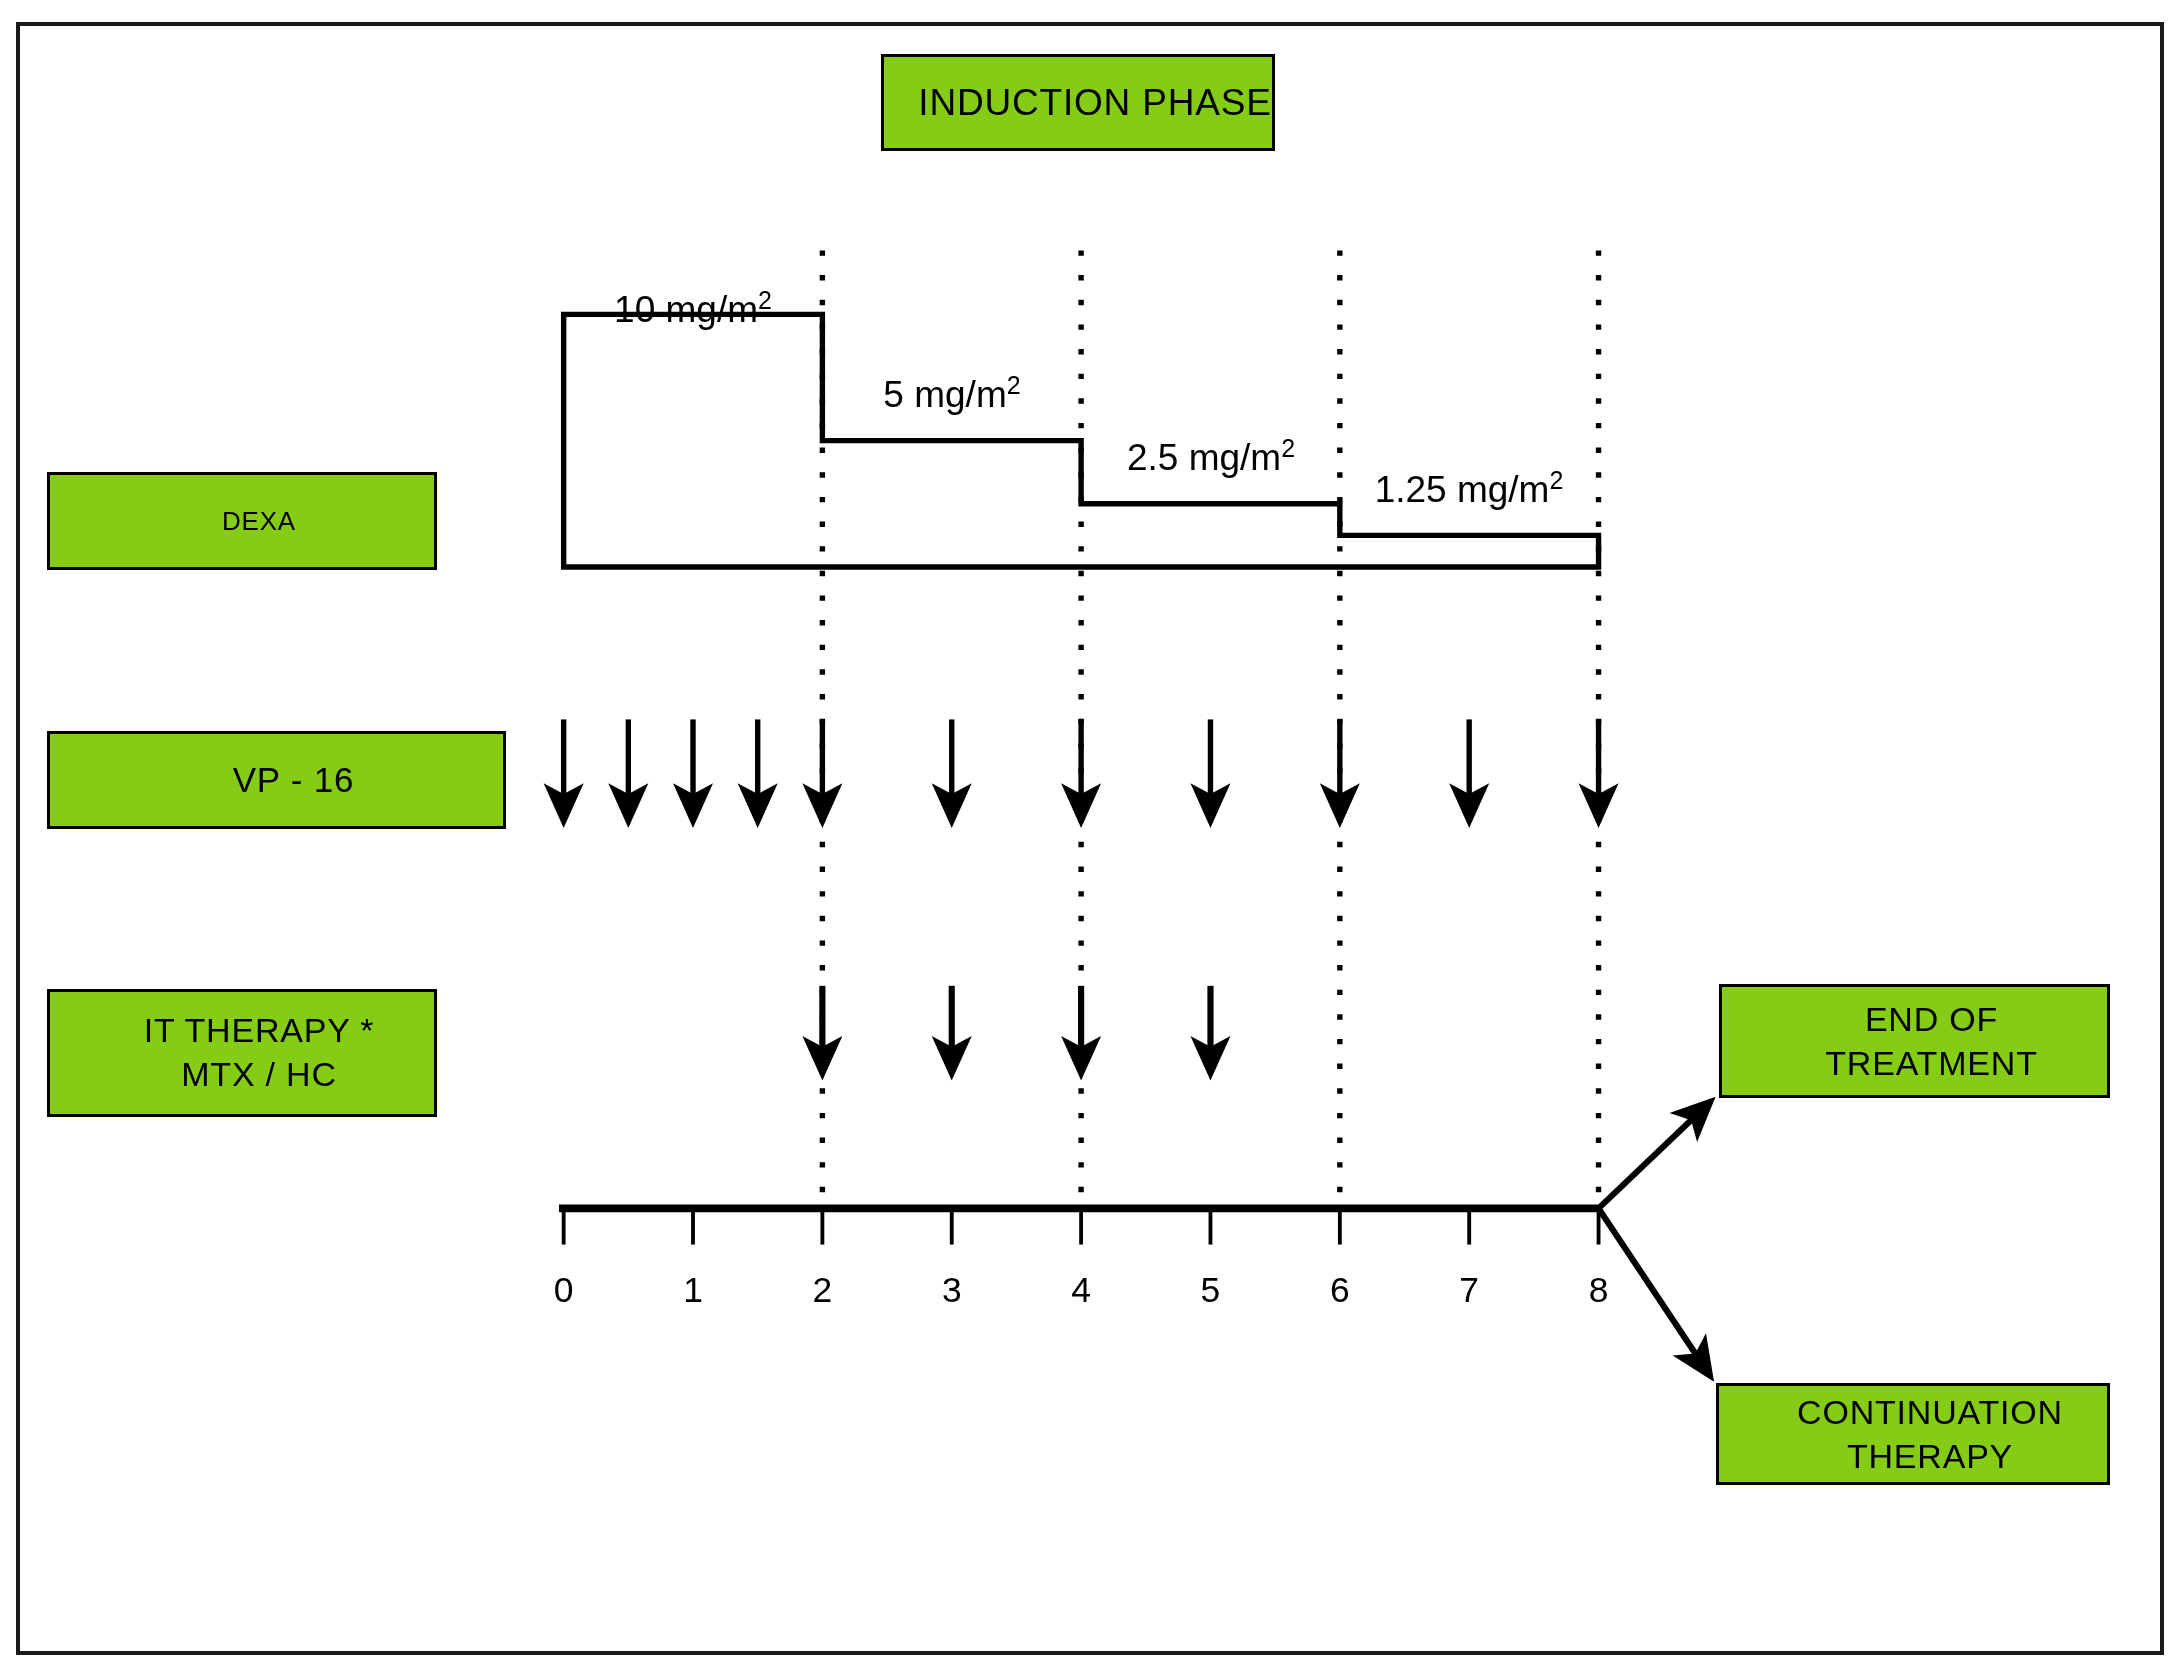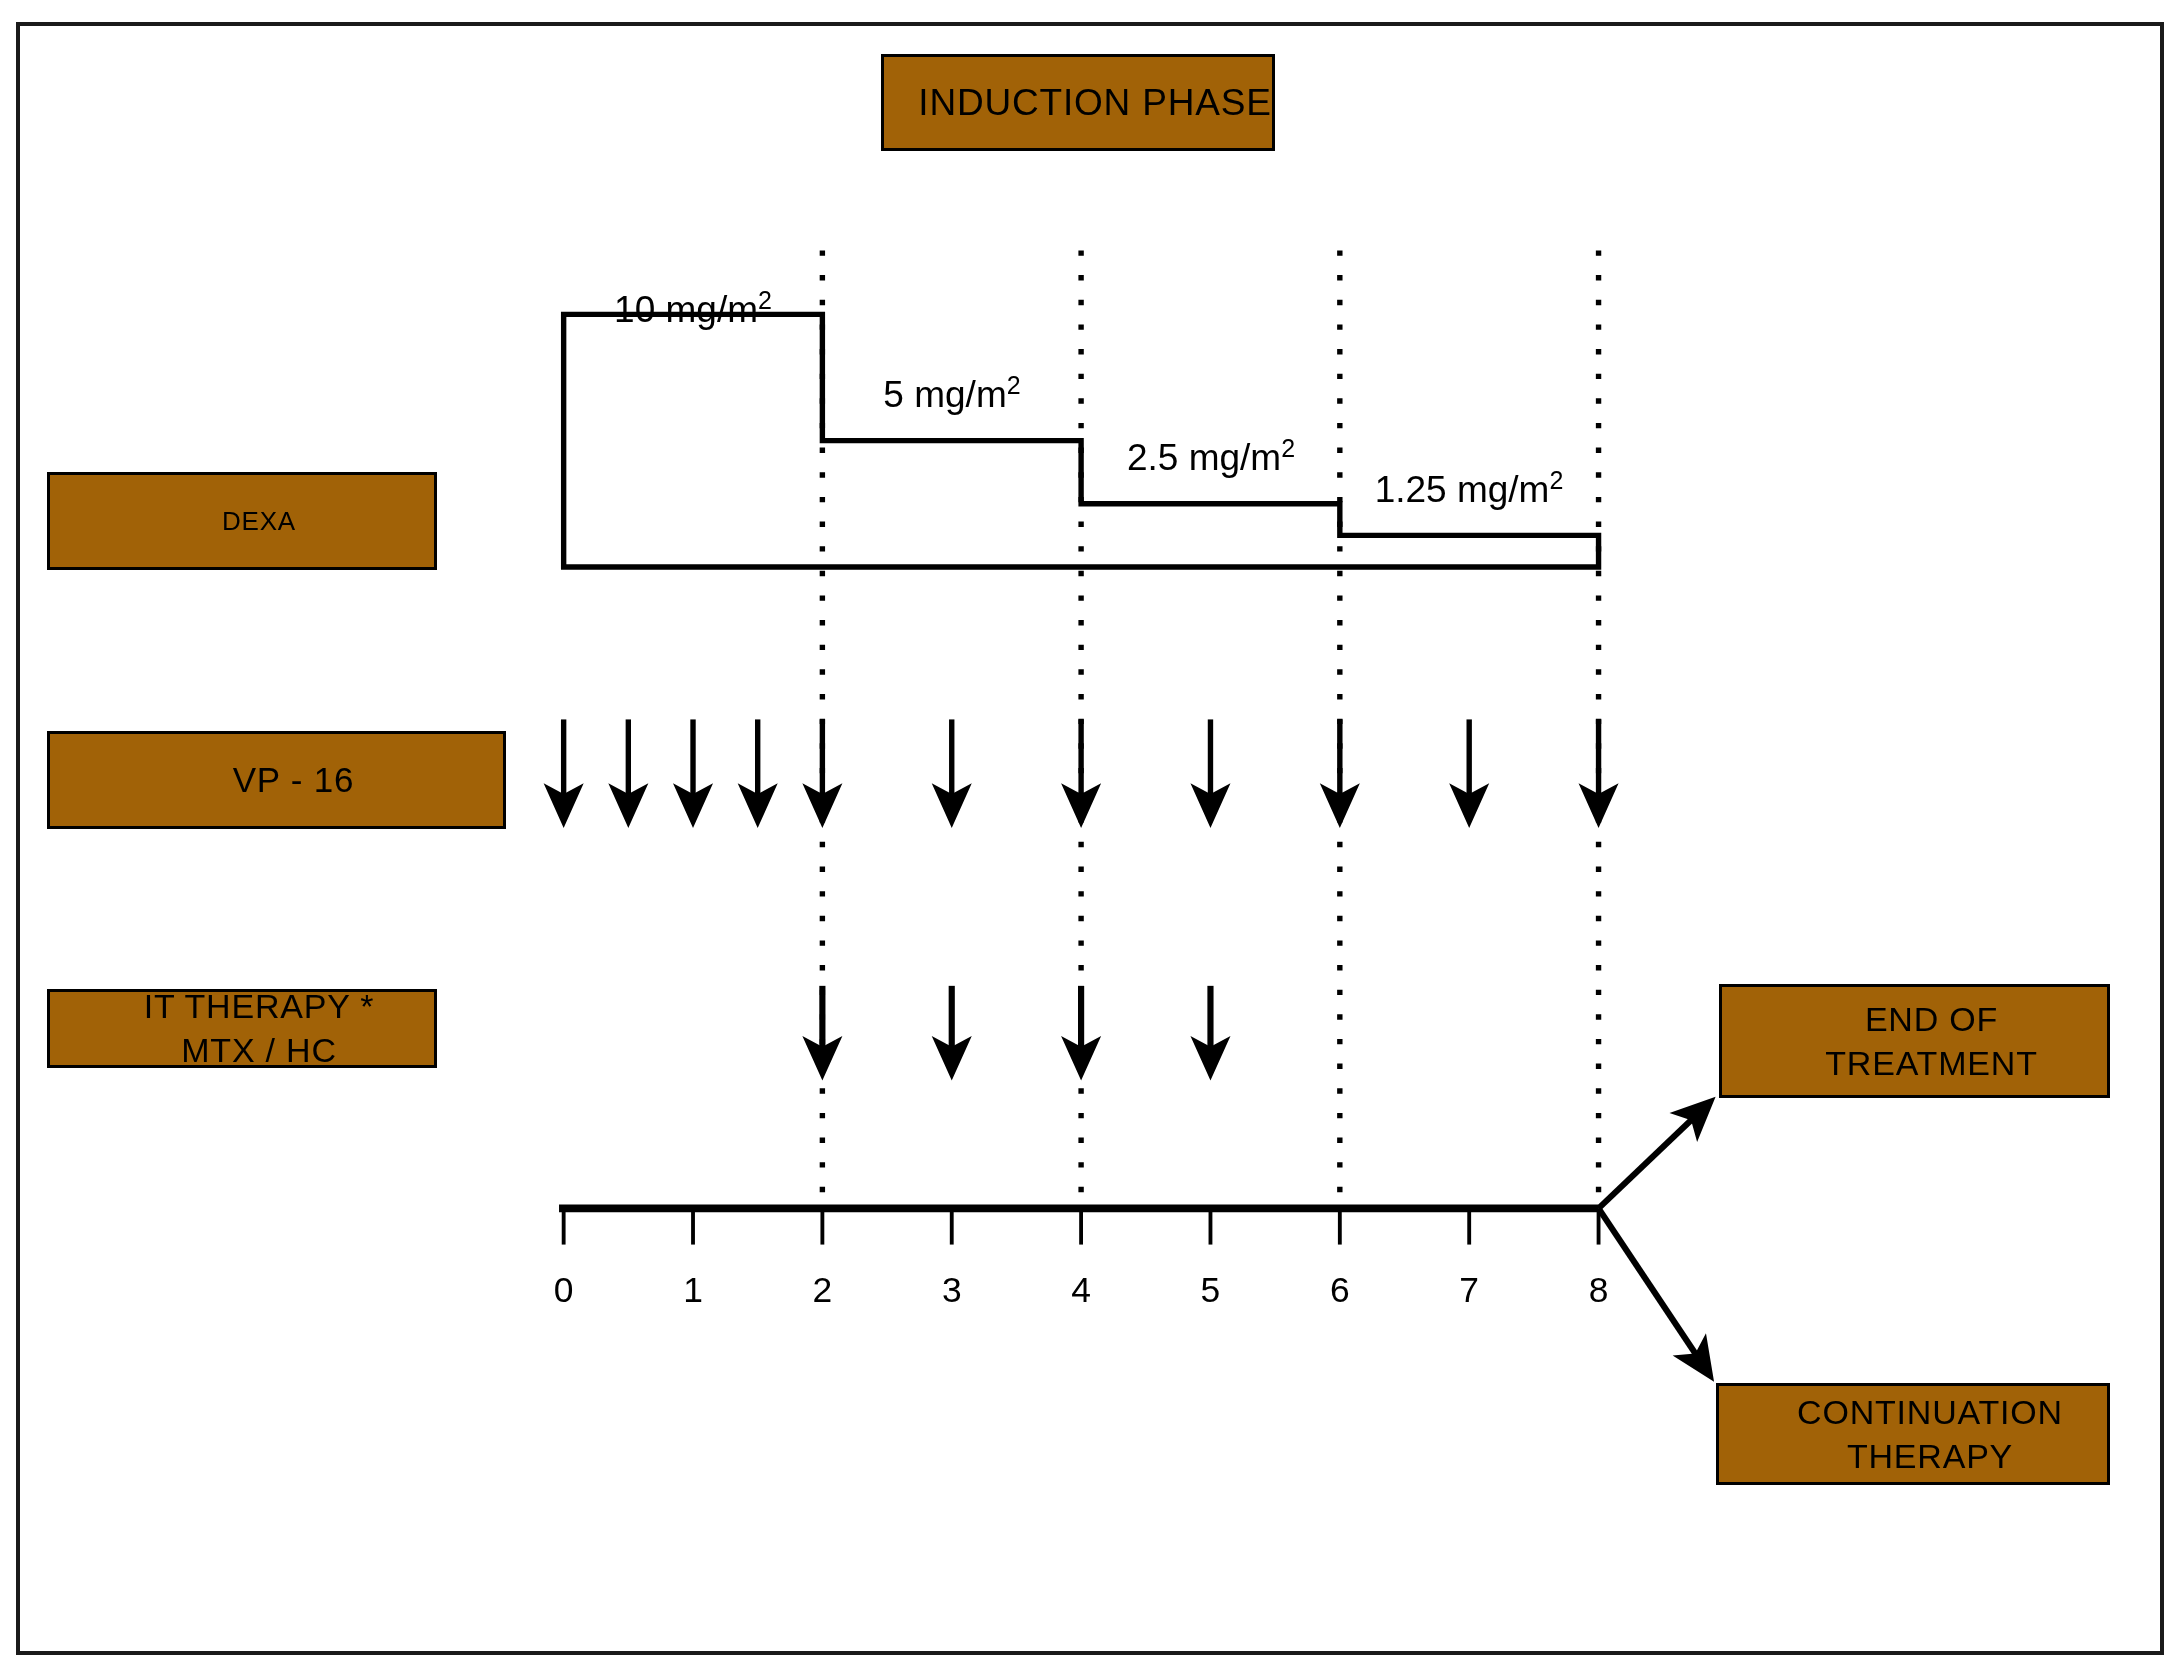--- a/index.html
+++ b/index.html
@@ -16,34 +16,34 @@
     position: absolute;
     left: 16px; top: 22px;
     width: 2148px; height: 1633px;
     border: 4.6px solid #1a1a1a;
     box-sizing: border-box;
   }
   svg#diagram { position: absolute; left: 0; top: 0; }
   .box {
     position: absolute;
     border: 3.9px solid #000000;
-    background: #a16207;
+    background: #84cc16;
     box-sizing: border-box;
     display: flex;
     flex-direction: column;
     align-items: center;
     justify-content: center;
     text-align: center;
     letter-spacing: 0.8px;
     padding-left: 34px;
   }
   .title-box { left: 881px; top: 54px;  width: 394px; height: 97px; font-size: 37px; }
   .dexa-box  { left: 47px;  top: 472px;  width: 390px; height: 98px; font-size: 26px; }
   .vp16-box  { left: 47px;  top: 731px;  width: 459px; height: 98px; font-size: 35px; }
-  .it-box    { left: 47px;  top: 989px; width: 390px; height: 79px; font-size: 34px; line-height: 1.28; }
+  .it-box    { left: 47px;  top: 989px; width: 390px; height: 128px; font-size: 34px; line-height: 1.28; }
   .end-box   { left: 1719px; top: 984px; width: 391px; height: 114px; font-size: 34px; line-height: 1.3; }
   .cont-box  { left: 1716px; top: 1383px; width: 394px; height: 102px; font-size: 34px; line-height: 1.3; }
   .dose-label {
     position: absolute;
     transform: translateX(-50%);
     font-size: 37px;
     white-space: nowrap;
   }
   .dose-label sup { font-size: 25px; line-height: 0; }
 </style>

